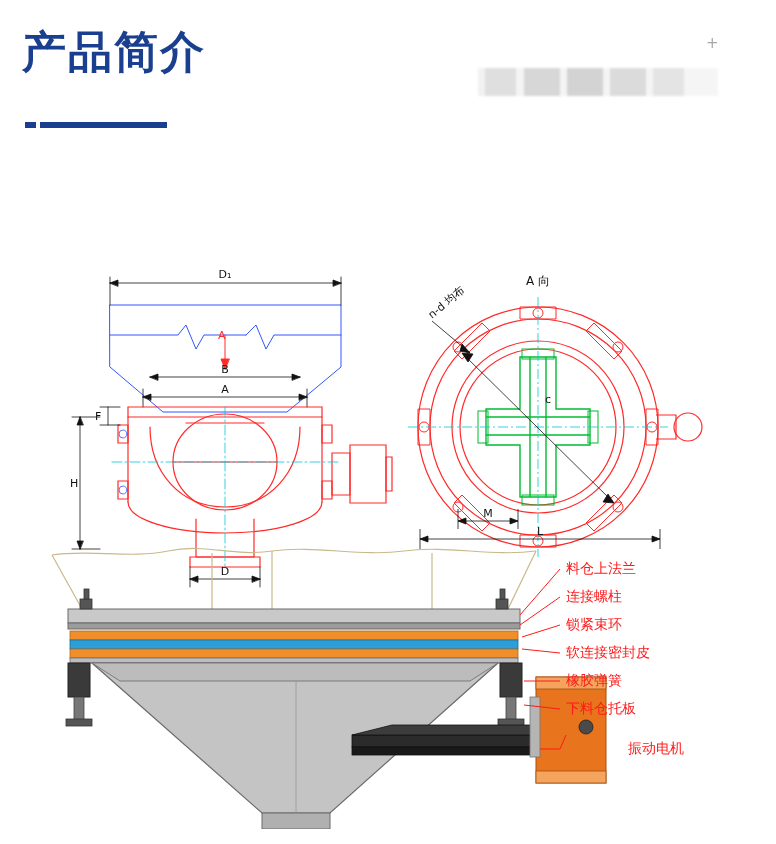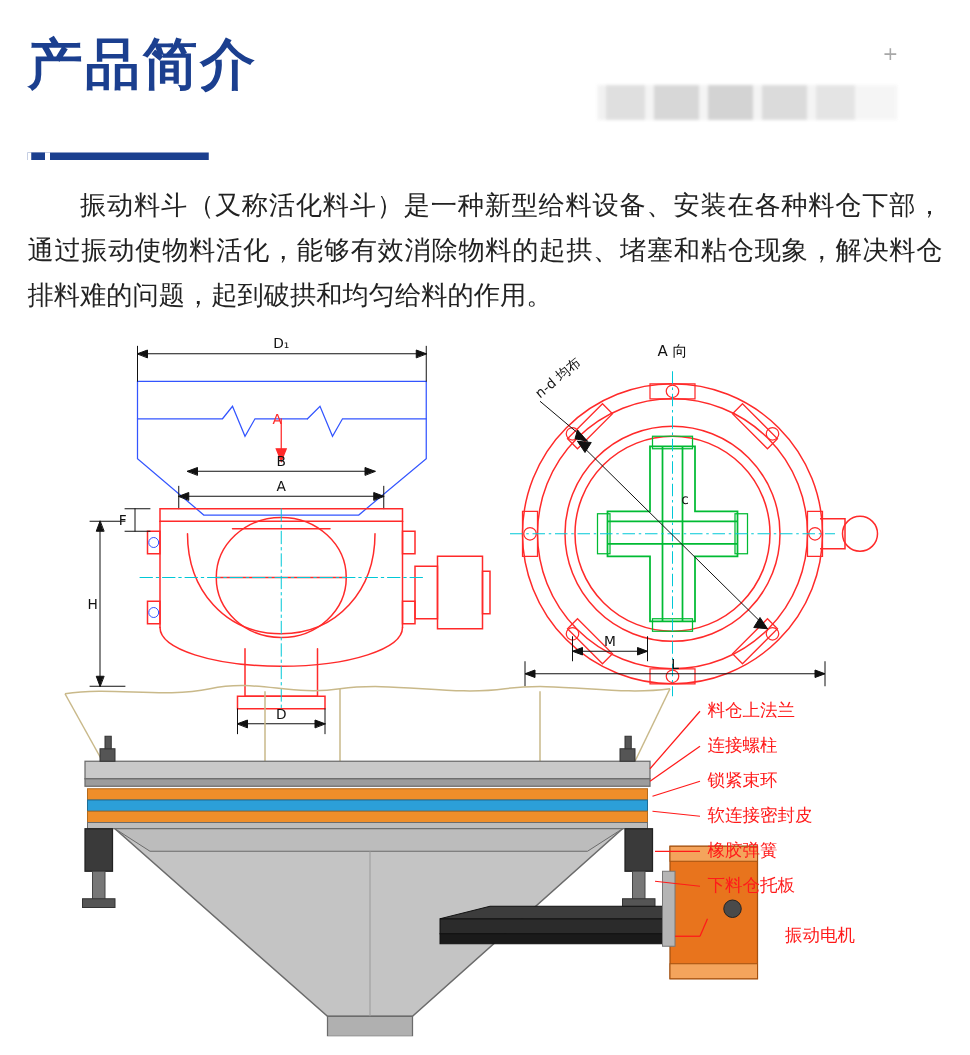--- a/index.html
+++ b/index.html
@@ -114,21 +114,20 @@
 </head>
 <body>
 
 <div class="page">
 
   <div class="title">产品简介</div>
   <div class="title-underline"></div>
   <div class="watermark"></div>
   <div class="plus-mark">+</div>
 
-  <div class="intro">振动料斗（又称活化料斗）是一种新型给料设备、安装在各种料仓下部，通过振动使物料活化，能够有效消除物料的起拱、堵塞和粘仓现象，解决料仓排料难的问题，起到破拱和均匀给料的作用。</div>
 
   <div class="drawing-area">
     <svg width="776" height="572" viewBox="0 0 776 572" xmlns="http://www.w3.org/2000/svg">
 
       <g stroke-linecap="round">
 
         <g stroke="#3355ff" fill="none" stroke-width="1">
           <path d="M110,48 L341,48 L341,110 L287,155 L163,155 L110,110 Z"></path>
 
           <path d="M110,78 L178,78 L186,68 L196,92 L204,78 L246,78"></path>

